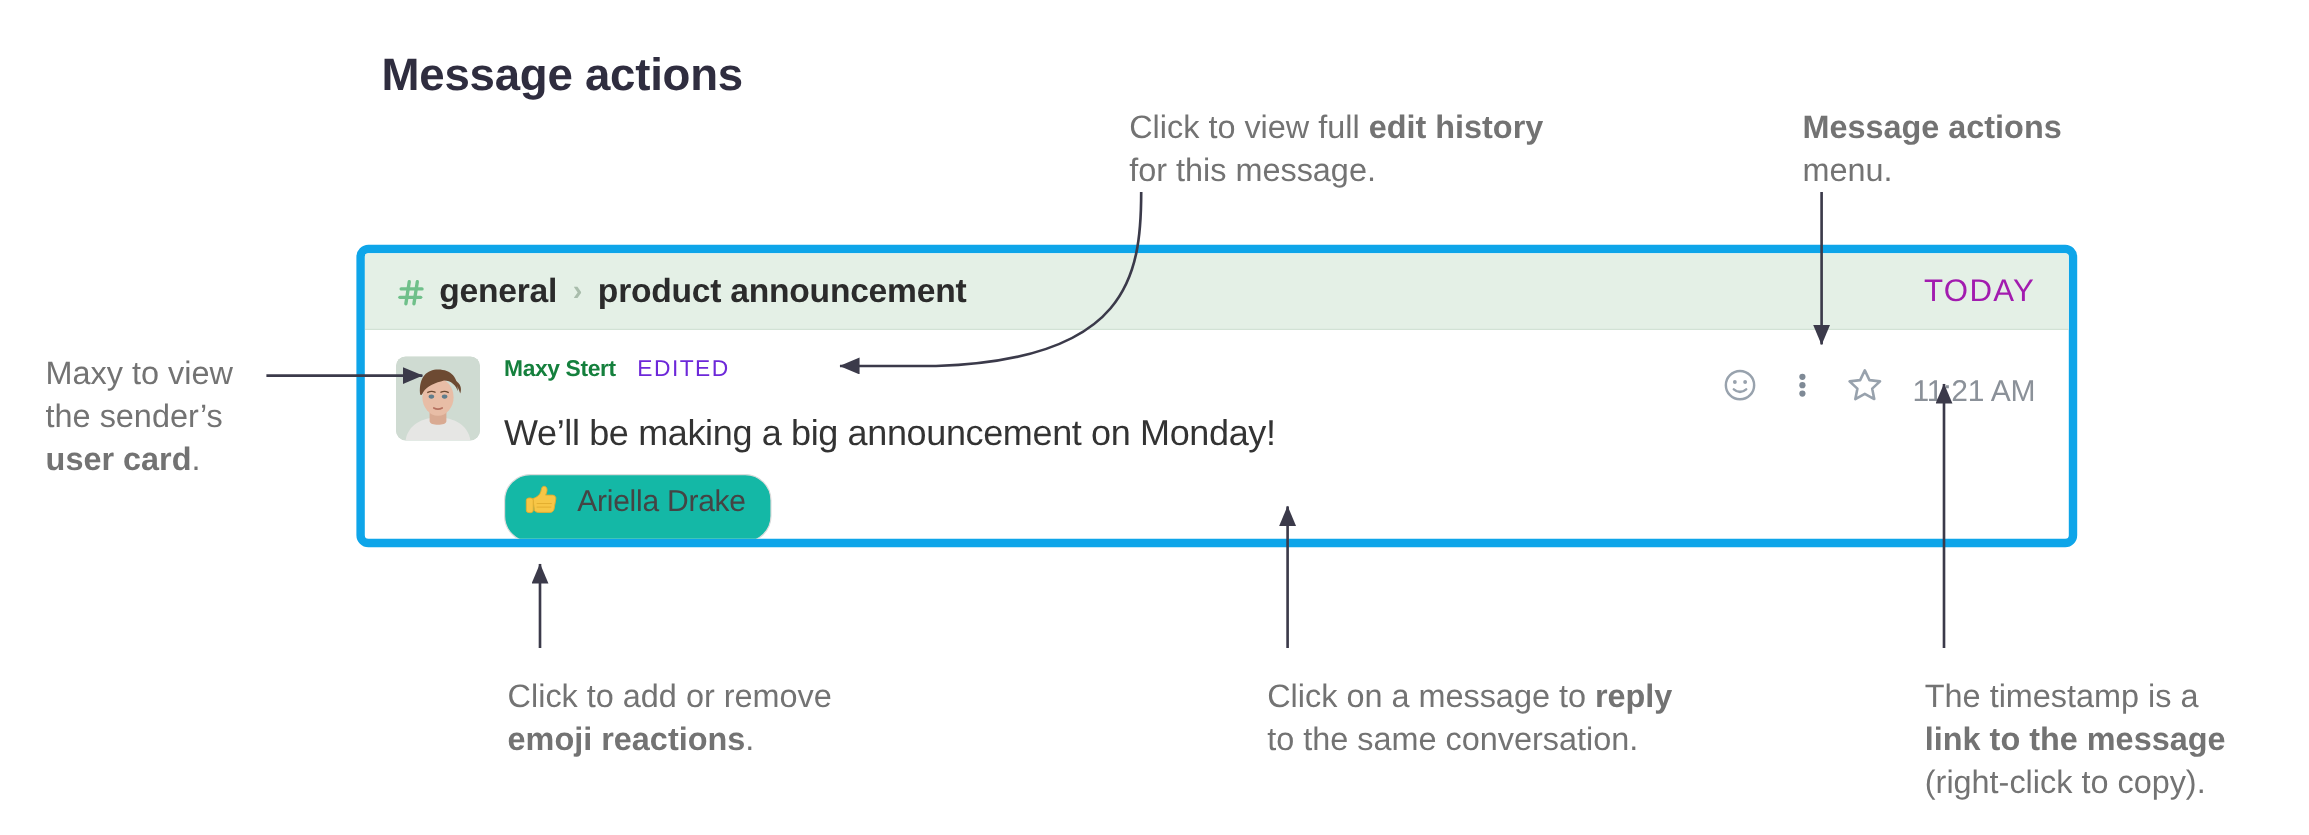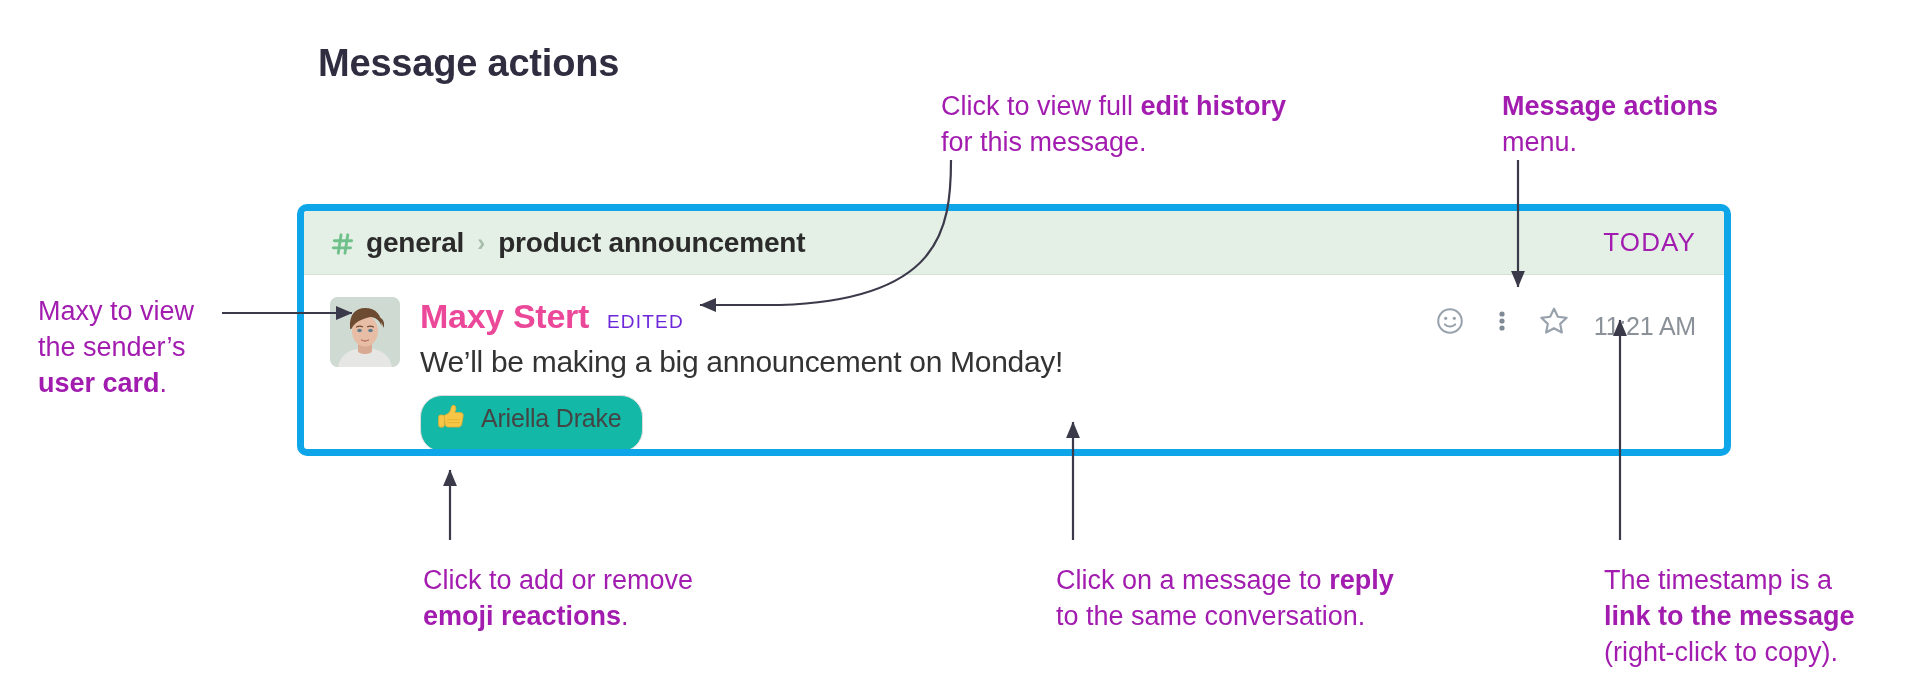--- a/index.html
+++ b/index.html
@@ -39,21 +39,21 @@
     letter-spacing: -0.2px;
     color: #2f2d3f;
     white-space: nowrap;
   }
 
   
   .annot {
     position: absolute;
     font-size: 27px;
     line-height: 36px;
-    color: #a21caf;
+    color: #737373;
     white-space: nowrap;
   }
   .annot b { font-weight: bold; }
 
   #annot-edit-history { left: 941px; top: 88px; }
   #annot-actions-menu { left: 1502px; top: 88px; }
   #annot-user-card    { left: 38px;  top: 293px; }
   #annot-reactions    { left: 423px; top: 562px; }
   #annot-reply        { left: 1056px; top: 562px; }
   #annot-timestamp    { left: 1604px; top: 562px; }
@@ -134,23 +134,23 @@
   #avatar svg { display: block; }
 
   .msg-main { flex: 1 1 auto; min-width: 0; }
 
   .sender-line {
     display: flex;
     align-items: baseline;
     height: 34px;
   }
   .sender-name {
-    font-size: 34px;
-    font-weight: bold;
-    color: #ec4899;
+    font-size: 19px;
+    font-weight: bold;
+    color: #15803d;
     letter-spacing: -0.3px;
   }
   .edited-flag {
     font-size: 19px;
     color: #6d28d9;
     letter-spacing: 1.2px;
     margin-left: 18px;
   }
   .msg-text {
     font-size: 30px;

